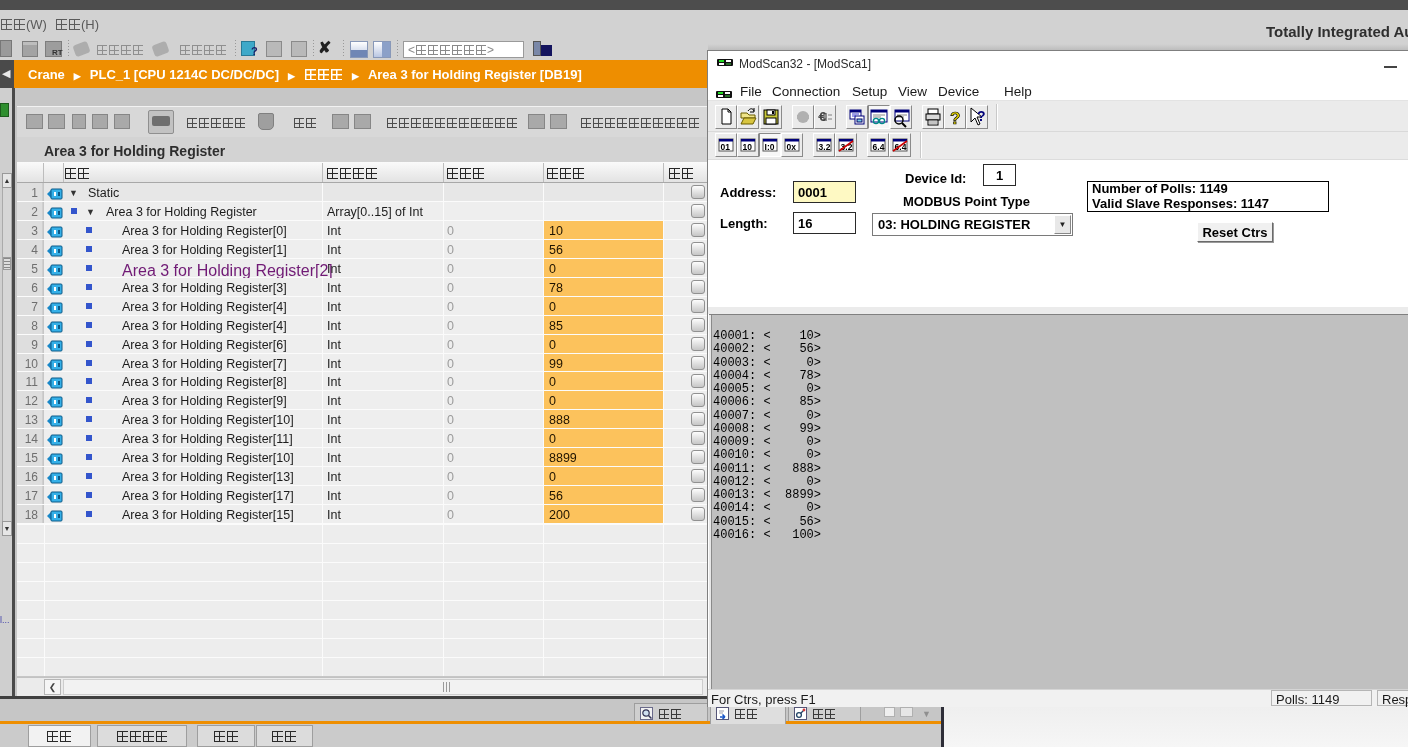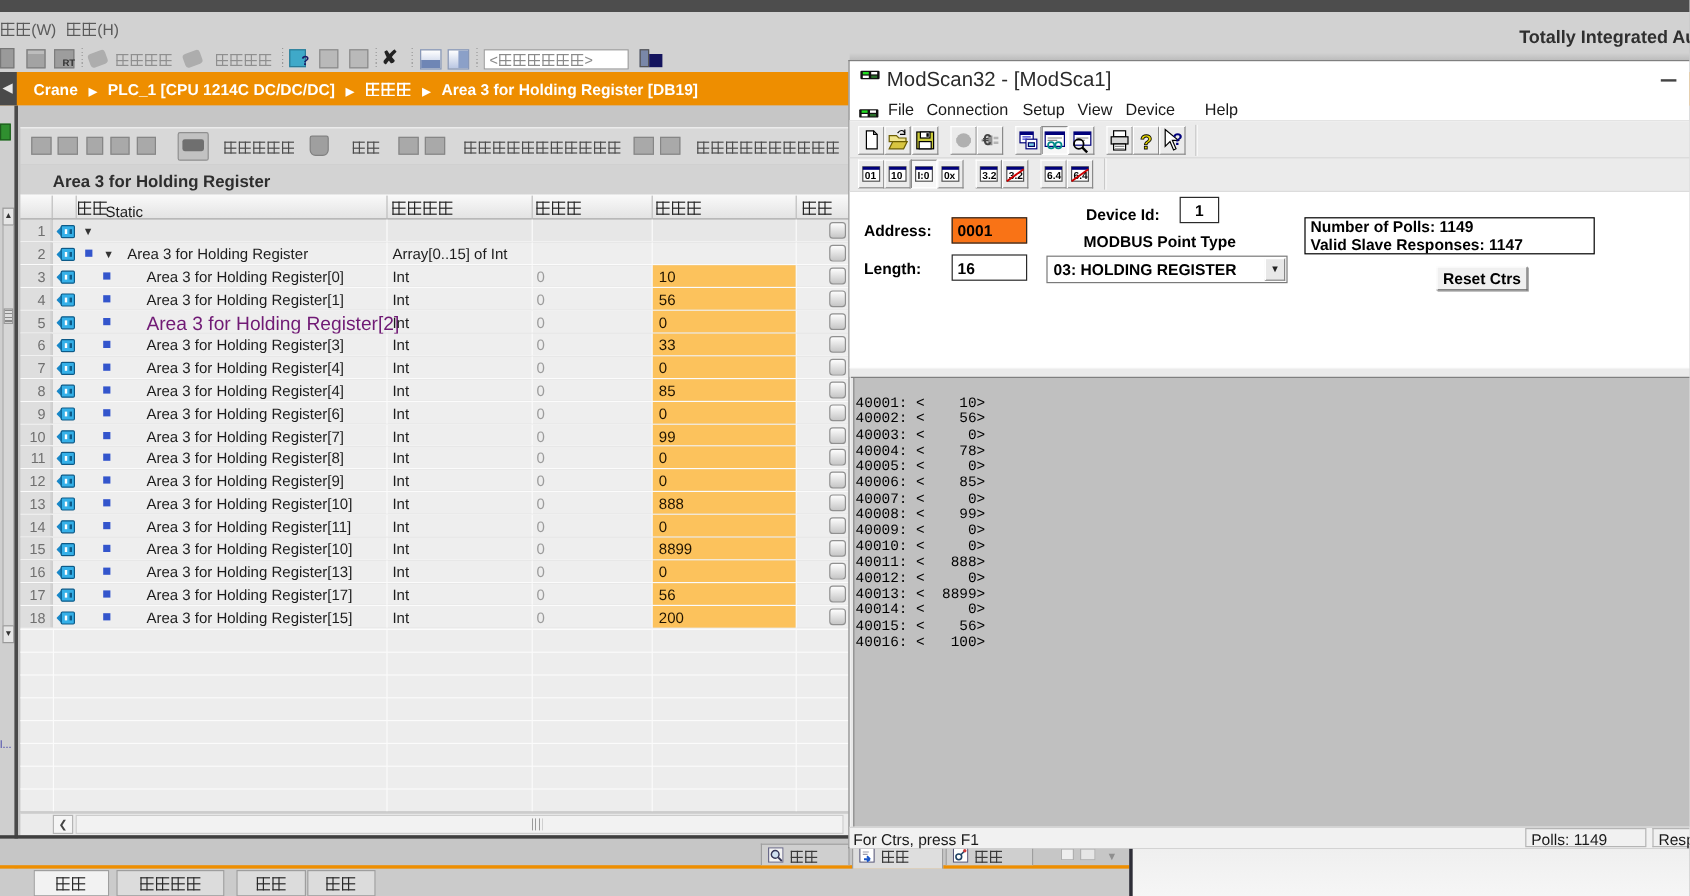--- a/index.html
+++ b/index.html
@@ -93,21 +93,21 @@
 <div class="a" style="left:543px;top:183px;width:1px;height:18px;background:#fbfbfb"></div>
 <div class="a" style="left:663px;top:183px;width:1px;height:18px;background:#fbfbfb"></div>
 <div class="a" style="left:47px;top:186px;width:16px;height:12px">
 <svg width="16" height="12">
       <polygon points="0,6 5,1 5,11" fill="#1887c8"></polygon>
       <rect x="4" y="1" width="11" height="10" rx="1" fill="#35b0e8" stroke="#0c5a88"></rect>
       <rect x="7" y="4" width="2" height="4" fill="#fff"></rect>
       <rect x="11" y="4" width="2" height="4" fill="#0c5a88"></rect>
     </svg></div>
 <div class="a" style="left:69px;top:188px;font-size:9px;color:#333">▼</div>
-<div class="a" style="left:88px;top:170px;font-size:12.5px;color:#1c1c1c">Static</div>
+<div class="a" style="left:88px;top:186px;font-size:12.5px;color:#1c1c1c">Static</div>
 <div class="a" style="left:691px;top:185px;width:14px;height:14px;border:1px solid #909090;border-radius:3px;background:linear-gradient(#fdfdfd,#c6c6c6)"></div>
 <div class="a" style="left:17px;top:202px;width:26px;height:18px;background:#dedede;border-right:1px solid #cfcfcf;font-size:12px;color:#6f6f6f;text-align:right;padding:3px 4px 0 0">2</div>
 <div class="a" style="left:44px;top:202px;width:664px;height:18px;background:#eeeeee"></div>
 <div class="a" style="left:17px;top:220px;width:691px;height:1px;background:#fbfbfb"></div>
 <div class="a" style="left:322px;top:202px;width:1px;height:18px;background:#fbfbfb"></div>
 <div class="a" style="left:443px;top:202px;width:1px;height:18px;background:#fbfbfb"></div>
 <div class="a" style="left:543px;top:202px;width:1px;height:18px;background:#fbfbfb"></div>
 <div class="a" style="left:663px;top:202px;width:1px;height:18px;background:#fbfbfb"></div>
 <div class="a" style="left:47px;top:205px;width:16px;height:12px">
 <svg width="16" height="12">
@@ -196,21 +196,21 @@
       <polygon points="0,6 5,1 5,11" fill="#1887c8"></polygon>
       <rect x="4" y="1" width="11" height="10" rx="1" fill="#35b0e8" stroke="#0c5a88"></rect>
       <rect x="7" y="4" width="2" height="4" fill="#fff"></rect>
       <rect x="11" y="4" width="2" height="4" fill="#0c5a88"></rect>
     </svg></div>
 <div class="a" style="left:86px;top:284px;width:6px;height:6px;background:#3355cc"></div>
 <div class="a" style="left:122px;top:281px;font-size:12.5px;color:#1c1c1c;white-space:nowrap">Area 3 for Holding Register[3]</div>
 <div class="a" style="left:327px;top:281px;font-size:12.5px;color:#1c1c1c">Int</div>
 <div class="a" style="left:447px;top:281px;font-size:12.5px;color:#9c9c9c">0</div>
 <div class="a" style="left:544px;top:278px;width:119px;height:18px;background:#fcc25c"></div>
-<div class="a" style="left:549px;top:281px;font-size:12.5px;color:#201400">33</div>
+<div class="a" style="left:549px;top:281px;font-size:12.5px;color:#201400">78</div>
 <div class="a" style="left:691px;top:280px;width:14px;height:14px;border:1px solid #909090;border-radius:3px;background:linear-gradient(#fdfdfd,#c6c6c6)"></div>
 <div class="a" style="left:17px;top:297px;width:26px;height:18px;background:#dedede;border-right:1px solid #cfcfcf;font-size:12px;color:#6f6f6f;text-align:right;padding:3px 4px 0 0">7</div>
 <div class="a" style="left:44px;top:297px;width:664px;height:18px;background:#eeeeee"></div>
 <div class="a" style="left:17px;top:315px;width:691px;height:1px;background:#fbfbfb"></div>
 <div class="a" style="left:322px;top:297px;width:1px;height:18px;background:#fbfbfb"></div>
 <div class="a" style="left:443px;top:297px;width:1px;height:18px;background:#fbfbfb"></div>
 <div class="a" style="left:543px;top:297px;width:1px;height:18px;background:#fbfbfb"></div>
 <div class="a" style="left:663px;top:297px;width:1px;height:18px;background:#fbfbfb"></div>
 <div class="a" style="left:47px;top:300px;width:16px;height:12px">
 <svg width="16" height="12">
@@ -514,21 +514,21 @@
 <div class="a" style="left:271px;top:729px;font-size:13px;font-weight:normal;color:#2a2a2a"><i class="c"></i><i class="c"></i></div>
 <div class="a" style="left:941px;top:707px;width:3px;height:40px;background:#2e2e38"></div>
 <div class="a" style="left:944px;top:707px;width:464px;height:40px;background:linear-gradient(#efefef,#f6f6f6)"></div>
 <div class="a" style="left:707px;top:50px;width:701px;height:657px;background:#fff;border:1px solid #7f7f7f;border-right:none"></div>
 <div class="a" style="left:717px;top:59px;width:16px;height:7px;background:#111;border-radius:1px">
     <div style="position:absolute;left:2px;top:1px;width:5px;height:2px;background:#22dd22"></div>
     <div style="position:absolute;left:2px;top:4px;width:5px;height:2px;background:#fff"></div>
     <div style="position:absolute;left:9px;top:1px;width:5px;height:2px;background:#fff"></div>
     <div style="position:absolute;left:9px;top:4px;width:5px;height:2px;background:#2a6e2a"></div>
   </div>
-<div class="a" style="left:739px;top:57px;font-size:17px;color:#2b2b2b">ModScan32 - [ModSca1]</div>
+<div class="a" style="left:739px;top:57px;font-size:12px;color:#2b2b2b">ModScan32 - [ModSca1]</div>
 <div class="a" style="left:1384px;top:66px;width:13px;height:2px;background:#444"></div>
 <div class="a" style="left:716px;top:91px;width:16px;height:7px;background:#111;border-radius:1px">
     <div style="position:absolute;left:2px;top:1px;width:5px;height:2px;background:#22dd22"></div>
     <div style="position:absolute;left:2px;top:4px;width:5px;height:2px;background:#fff"></div>
     <div style="position:absolute;left:9px;top:1px;width:5px;height:2px;background:#fff"></div>
     <div style="position:absolute;left:9px;top:4px;width:5px;height:2px;background:#2a6e2a"></div>
   </div>
 <div class="a" style="left:740px;top:84px;font-size:13.5px;color:#1a1a1a">File</div>
 <div class="a" style="left:772px;top:84px;font-size:13.5px;color:#1a1a1a">Connection</div>
 <div class="a" style="left:852px;top:84px;font-size:13.5px;color:#1a1a1a">Setup</div>
@@ -639,21 +639,21 @@
       <text x="4.6" y="15.5" font-size="8.5" font-weight="bold" fill="#000" font-family="Liberation Sans">6.4</text>
     </svg></div>
 <div class="a" style="left:889px;top:133px;width:22px;height:24px;border:1px solid;border-color:#fff #8a8a8a #8a8a8a #fff;background:#ebebeb"><svg width="20" height="22" viewBox="0 0 20 22">
       <rect x="3" y="5" width="14" height="12" fill="#fff" stroke="#555"></rect>
       <rect x="3" y="5" width="14" height="2.5" fill="#00007a"></rect>
       <text x="4.6" y="15.5" font-size="8.5" font-weight="bold" fill="#000" font-family="Liberation Sans">6.4</text>
       <path d="M3 17 L17 7" stroke="#cc0000" stroke-width="1.6"></path>
     </svg></div>
 <div class="a" style="left:708px;top:160px;width:700px;height:146px;background:#fff"></div>
 <div class="a" style="left:720px;top:185px;font-size:13px;font-weight:bold;color:#000">Address:</div>
-<div class="a" style="left:793px;top:181px;width:63px;height:22px;background:#f97316;border:1px solid #2a2a2a;font-size:13px;font-weight:bold;color:#000;padding:3px 0 0 4px">0001</div>
+<div class="a" style="left:793px;top:181px;width:63px;height:22px;background:#fef9c3;border:1px solid #2a2a2a;font-size:13px;font-weight:bold;color:#000;padding:3px 0 0 4px">0001</div>
 <div class="a" style="left:720px;top:216px;font-size:13px;font-weight:bold;color:#000">Length:</div>
 <div class="a" style="left:793px;top:212px;width:63px;height:22px;background:#fff;border:1px solid #2a2a2a;font-size:13px;font-weight:bold;color:#000;padding:3px 0 0 4px">16</div>
 <div class="a" style="left:905px;top:171px;font-size:13px;font-weight:bold;color:#000">Device Id:</div>
 <div class="a" style="left:983px;top:164px;width:33px;height:22px;background:#fff;border:1px solid #2a2a2a;font-size:13px;font-weight:bold;color:#000;padding:3px 0 0 0;text-align:center">1</div>
 <div class="a" style="left:903px;top:194px;font-size:13px;font-weight:bold;color:#000">MODBUS Point Type</div>
 <div class="a" style="left:872px;top:213px;width:201px;height:23px;background:#fff;border:1px solid #7a7a7a"></div>
 <div class="a" style="left:878px;top:217px;font-size:13px;font-weight:bold;color:#000">03: HOLDING REGISTER</div>
 <div class="a" style="left:1054px;top:215px;width:17px;height:19px;background:#e8e8e8;border:1px solid;border-color:#fff #888 #888 #fff;font-size:8px;color:#222;text-align:center;line-height:18px">▼</div>
 <div class="a" style="left:1087px;top:181px;width:242px;height:31px;background:#fff;border:1px solid #000"></div>
 <div class="a" style="left:1092px;top:182px;font-size:13px;font-weight:bold;color:#000;line-height:14.5px">Number of Polls: 1149<br>Valid Slave Responses: 1147</div>

